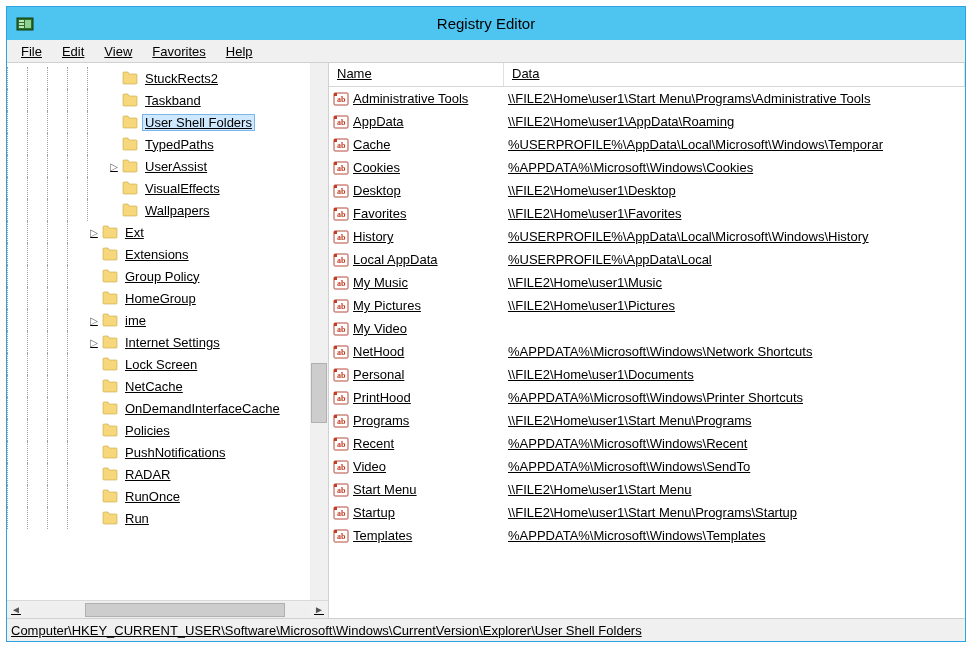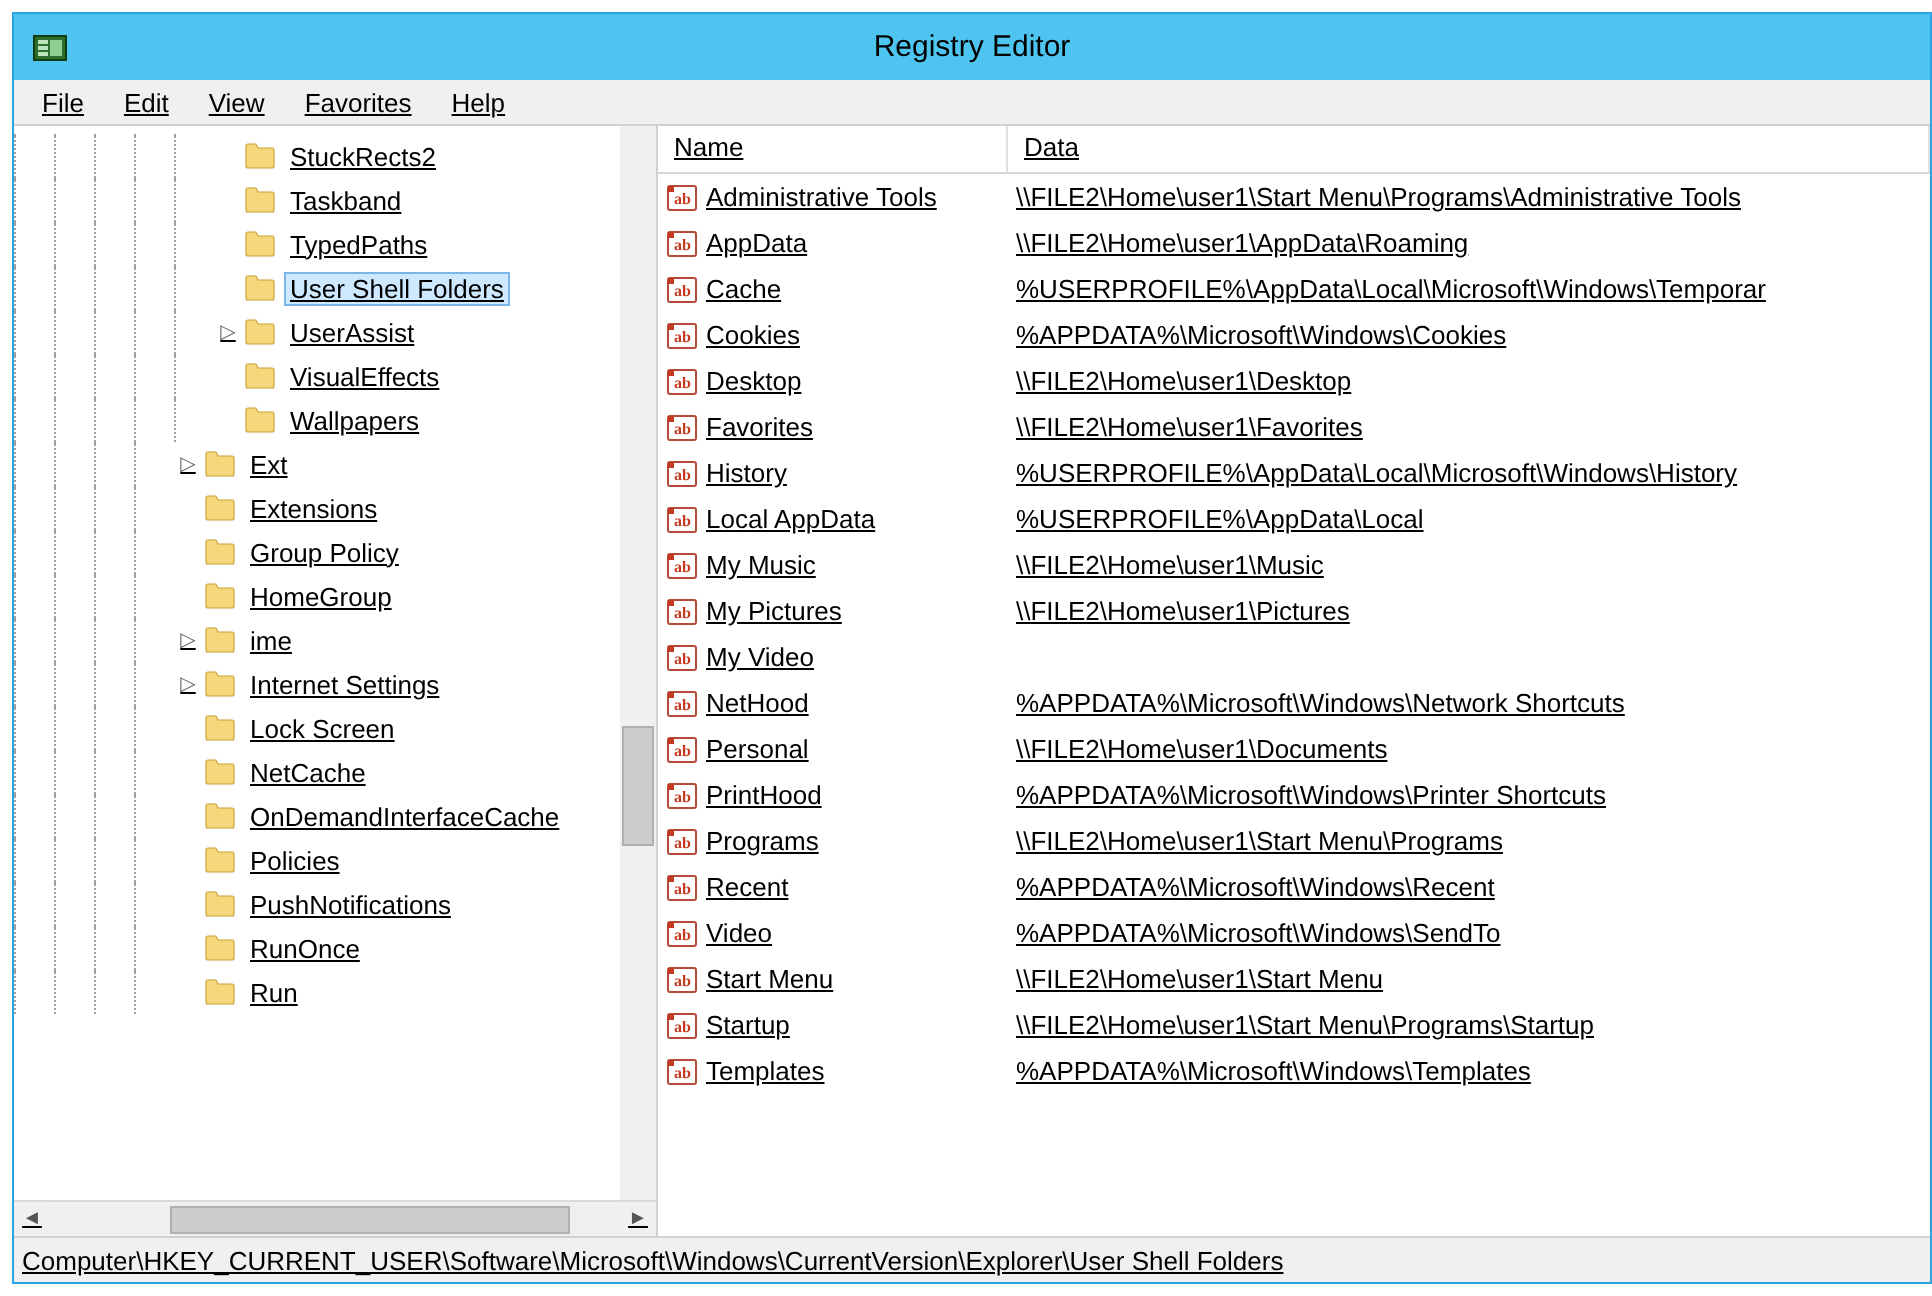--- a/index.html
+++ b/index.html
@@ -227,44 +227,44 @@
             <span class="indent-line" style="width:20px;"></span>
             <span class="indent-line" style="width:20px;"></span>
             <span class="indent-line" style="width:20px;"></span>
             <span class="indent-line" style="width:20px;"></span>
             <span class="expander"></span>
             <span class="folder-icon"><svg viewBox="0 0 16 14" width="16" height="14">
                 <path class="folder-svg" d="M1 3 L1 12 Q1 13 2 13 L14 13 Q15 13 15 12 L15 4 Q15 3 14 3 L7 3 L6 1 L2 1 Q1 1 1 2 Z"></path>
               </svg></span>
             <span class="label">Taskband</span>
           </div>
+          <div class="tree-row selected">
+            <span class="indent-line" style="width:20px;"></span>
+            <span class="indent-line" style="width:20px;"></span>
+            <span class="indent-line" style="width:20px;"></span>
+            <span class="indent-line" style="width:20px;"></span>
+            <span class="indent-line" style="width:20px;"></span>
+            <span class="expander"></span>
+            <span class="folder-icon"><svg viewBox="0 0 16 14" width="16" height="14">
+                <path class="folder-svg" d="M1 3 L1 12 Q1 13 2 13 L14 13 Q15 13 15 12 L15 4 Q15 3 14 3 L7 3 L6 1 L2 1 Q1 1 1 2 Z"></path>
+              </svg></span>
+            <span class="label">User Shell Folders</span>
+          </div>
           <div class="tree-row">
             <span class="indent-line" style="width:20px;"></span>
             <span class="indent-line" style="width:20px;"></span>
             <span class="indent-line" style="width:20px;"></span>
             <span class="indent-line" style="width:20px;"></span>
             <span class="indent-line" style="width:20px;"></span>
             <span class="expander"></span>
             <span class="folder-icon"><svg viewBox="0 0 16 14" width="16" height="14">
                 <path class="folder-svg" d="M1 3 L1 12 Q1 13 2 13 L14 13 Q15 13 15 12 L15 4 Q15 3 14 3 L7 3 L6 1 L2 1 Q1 1 1 2 Z"></path>
               </svg></span>
             <span class="label">TypedPaths</span>
           </div>
-          <div class="tree-row selected">
-            <span class="indent-line" style="width:20px;"></span>
-            <span class="indent-line" style="width:20px;"></span>
-            <span class="indent-line" style="width:20px;"></span>
-            <span class="indent-line" style="width:20px;"></span>
-            <span class="indent-line" style="width:20px;"></span>
-            <span class="expander"></span>
-            <span class="folder-icon"><svg viewBox="0 0 16 14" width="16" height="14">
-                <path class="folder-svg" d="M1 3 L1 12 Q1 13 2 13 L14 13 Q15 13 15 12 L15 4 Q15 3 14 3 L7 3 L6 1 L2 1 Q1 1 1 2 Z"></path>
-              </svg></span>
-            <span class="label">User Shell Folders</span>
-          </div>
           <div class="tree-row">
             <span class="indent-line" style="width:20px;"></span>
             <span class="indent-line" style="width:20px;"></span>
             <span class="indent-line" style="width:20px;"></span>
             <span class="indent-line" style="width:20px;"></span>
             <span class="indent-line" style="width:20px;"></span>
             <span class="expander">▷</span>
             <span class="folder-icon"><svg viewBox="0 0 16 14" width="16" height="14">
                 <path class="folder-svg" d="M1 3 L1 12 Q1 13 2 13 L14 13 Q15 13 15 12 L15 4 Q15 3 14 3 L7 3 L6 1 L2 1 Q1 1 1 2 Z"></path>
               </svg></span>
@@ -407,20 +407,31 @@
           <div class="tree-row">
             <span class="indent-line" style="width:20px;"></span>
             <span class="indent-line" style="width:20px;"></span>
             <span class="indent-line" style="width:20px;"></span>
             <span class="indent-line" style="width:20px;"></span>
             <span class="expander"></span>
             <span class="folder-icon"><svg viewBox="0 0 16 14" width="16" height="14">
                 <path class="folder-svg" d="M1 3 L1 12 Q1 13 2 13 L14 13 Q15 13 15 12 L15 4 Q15 3 14 3 L7 3 L6 1 L2 1 Q1 1 1 2 Z"></path>
               </svg></span>
             <span class="label">PushNotifications</span>
+          </div>
+          <div class="tree-row">
+            <span class="indent-line" style="width:20px;"></span>
+            <span class="indent-line" style="width:20px;"></span>
+            <span class="indent-line" style="width:20px;"></span>
+            <span class="indent-line" style="width:20px;"></span>
+            <span class="expander"></span>
+            <span class="folder-icon"><svg viewBox="0 0 16 14" width="16" height="14">
+                <path class="folder-svg" d="M1 3 L1 12 Q1 13 2 13 L14 13 Q15 13 15 12 L15 4 Q15 3 14 3 L7 3 L6 1 L2 1 Q1 1 1 2 Z"></path>
+              </svg></span>
+            <span class="label">RADAR</span>
           </div>
           <div class="tree-row">
             <span class="indent-line" style="width:20px;"></span>
             <span class="indent-line" style="width:20px;"></span>
             <span class="indent-line" style="width:20px;"></span>
             <span class="indent-line" style="width:20px;"></span>
             <span class="expander"></span>
             <span class="folder-icon"><svg viewBox="0 0 16 14" width="16" height="14">
                 <path class="folder-svg" d="M1 3 L1 12 Q1 13 2 13 L14 13 Q15 13 15 12 L15 4 Q15 3 14 3 L7 3 L6 1 L2 1 Q1 1 1 2 Z"></path>
               </svg></span>

